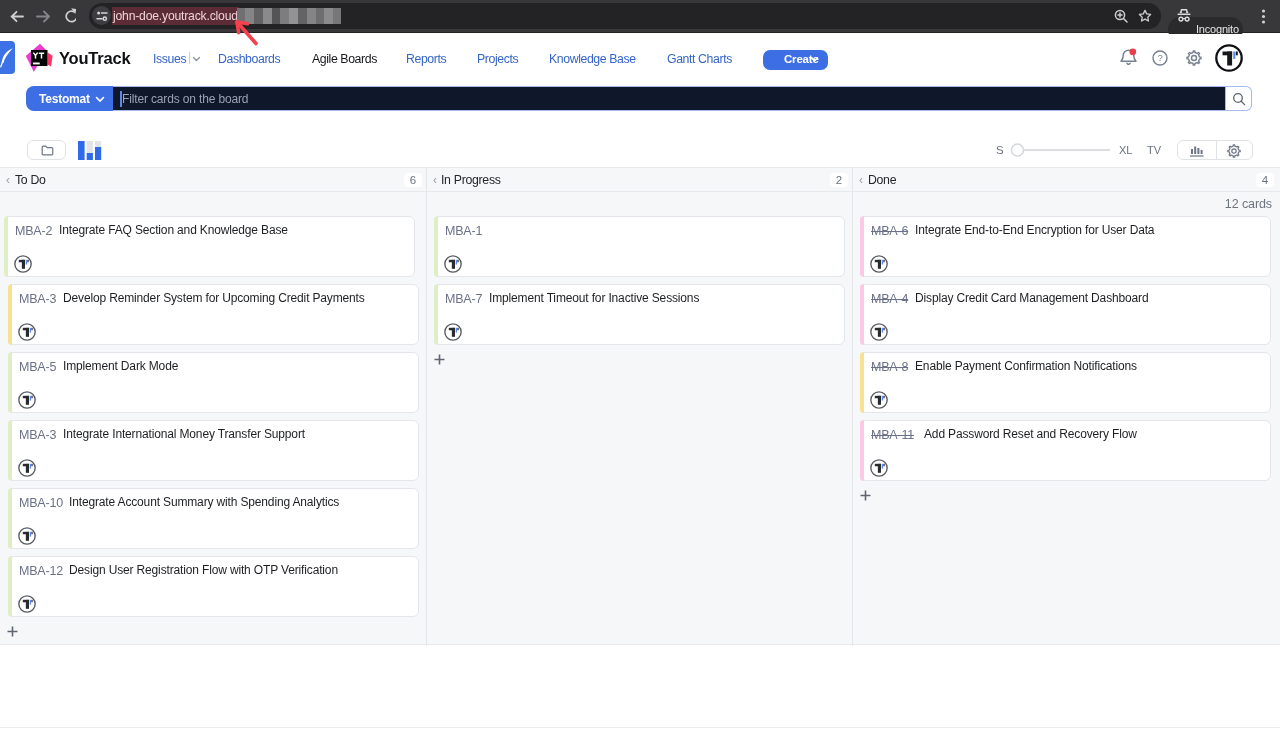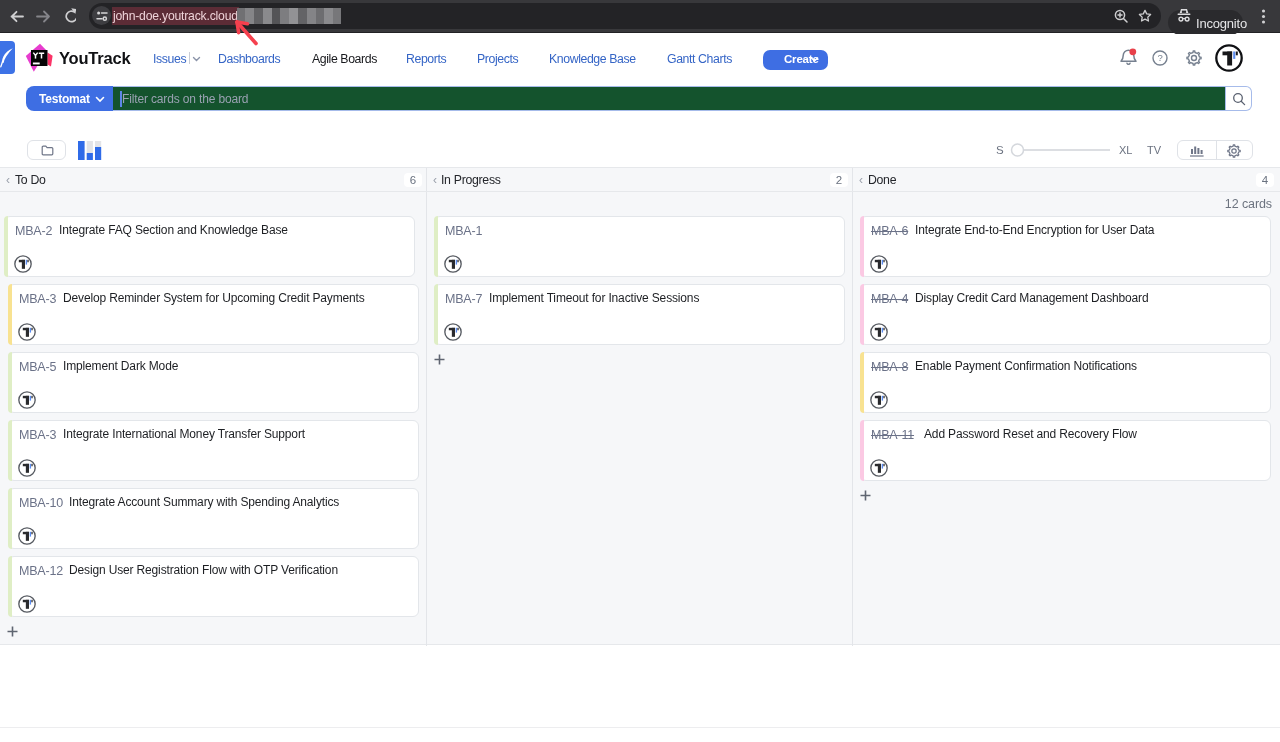--- a/index.html
+++ b/index.html
@@ -5,34 +5,34 @@
   * { margin:0; padding:0; box-sizing:border-box; }
   html,body { width:1280px; height:742px; background:#fff; font-family:"Liberation Sans", sans-serif; overflow:hidden; }
   #page { position:relative; width:1280px; height:532px; background:#fff; }
   .abs { position:absolute; }
 
   
   #bbar { left:0; top:0; width:1280px; height:33px; background:#38383b; border-bottom:1px solid #222225; }
   .omni { left:89px; top:2.5px; width:1072px; height:26px; border-radius:13px; background:#232326; }
   .siteinfo { left:92px; top:6px; width:19px; height:19px; border-radius:50%; background:#3d3d41; }
   .urlsel { left:112px; top:7px; height:18px; background:#5c2c36; color:#eed3d8; font-size:12.2px; letter-spacing:-0.2px; line-height:18px; padding:0 1px; }
-  .incog { left:1168px; top:10px; width:75px; height:25px; border-radius:13px; background:#2a2a2d; color:#e6e6e8; font-size:13px; letter-spacing:-0.2px; }
+  .incog { left:1168px; top:17px; width:75px; height:25px; border-radius:13px; background:#2a2a2d; color:#e6e6e8; font-size:11px; letter-spacing:-0.2px; }
   .incog span { position:absolute; left:28px; top:6px; }
 
   
   #apphdr { left:0; top:34px; width:1280px; height:46px; background:#fff; }
   .navlink { position:absolute; top:51.5px; font-size:12.3px; letter-spacing:-0.4px; color:#3565c6; white-space:nowrap; }
   .navdark { color:#17181c; }
   #createbtn { left:763px; top:50px; width:65px; height:19.5px; background:#3e6ee3; border-radius:7px; color:#fff; font-size:11.5px; letter-spacing:-0.2px; font-weight:bold; text-align:left; padding-left:21px; line-height:19.5px; }
 
   
   #filterrow { left:26px; top:86px; width:1226px; height:25px; }
   #tstbtn { left:0; top:0; width:87px; height:25px; background:#3e6ee3; border-radius:8px 0 0 8px; color:#fff; }
   #tstbtn b { position:absolute; left:13px; top:5.5px; font-size:12px; letter-spacing:-0.2px; font-weight:bold; }
-  #finput { left:87px; top:0; width:1113px; height:25px; background:#14532d; border:1px solid #a6bbea; border-left:none; }
+  #finput { left:87px; top:0; width:1113px; height:25px; background:#0f172a; border:1px solid #a6bbea; border-left:none; }
   #fph { position:absolute; left:9px; top:5px; font-size:12px; letter-spacing:-0.15px; color:#9aa2b2; }
   #fsearch { left:1200px; top:0; width:26px; height:25px; background:#fff; border:1px solid #a6bbea; border-left:none; border-radius:0 6px 6px 0; }
 
   
   .toolbtn { background:#fff; border:1px solid #dfe2e7; border-radius:6px; }
 
   
   #board { left:0; top:167px; width:1280px; height:478px; background:#f6f7f9; border-top:1px solid #e6e8eb; border-bottom:1px solid #e6e8eb; }
   .colsep { position:absolute; top:0; width:1px; height:478px; background:#e3e5e9; }
   .colhdr { position:absolute; top:0; height:24px; width:100%; border-bottom:1px solid #e6e8eb; }

